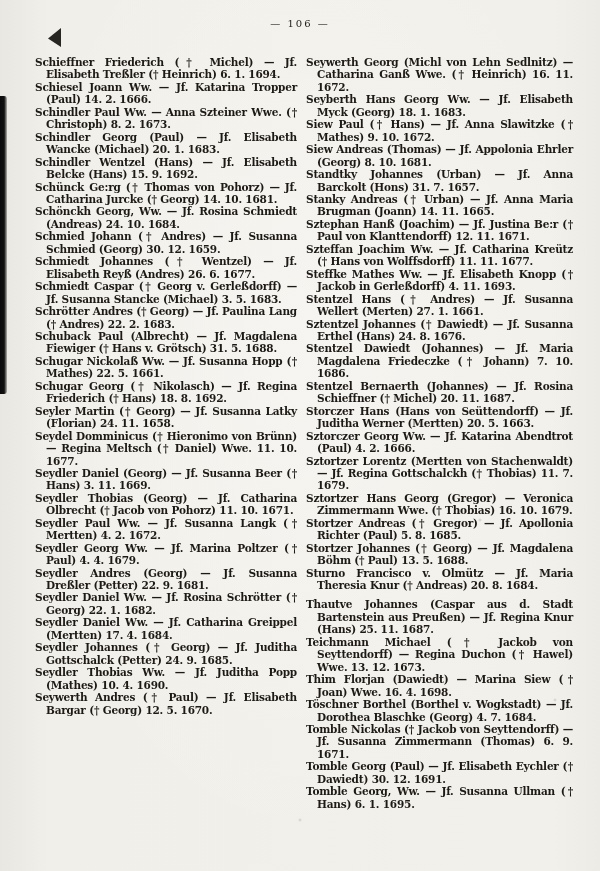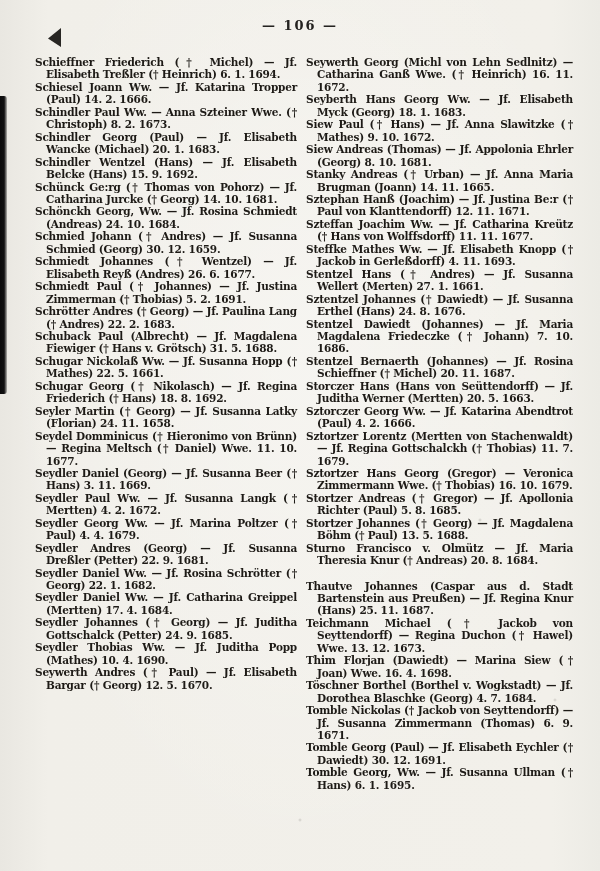--- a/index.html
+++ b/index.html
@@ -11,40 +11,40 @@
       radial-gradient(ellipse at 50% 40%, rgba(255,255,255,.35), rgba(0,0,0,0) 70%),
       linear-gradient(90deg, #e9e7e1 0%, #f1efe9 8%, #f2f0ea 92%, #ecebe5 100%);
     background-color:#f0eee8;
     overflow:hidden;
     font-family:"DejaVu Serif","Liberation Serif",serif;
     color:#1d1a16;
   }
   .page-number{
     position:absolute;top:18px;left:0;width:100%;
     text-align:center;
-    font-size:13px;font-weight:700;
+    font-size:10px;font-weight:400;
     letter-spacing:2px;
     color:#242220;
   }
   .col{
     position:absolute;top:56px;
     font-size:10.5px;
     line-height:12.45px;
     font-weight:700;
     text-align:justify;
     letter-spacing:-0.2px;
   }
   .col-left{left:35px;width:262px;}
   .col-right{left:306px;width:267px;}
   .entry{
     margin:0;
     padding-left:11px;
     text-indent:-11px;
   }
-  .entry.gap{margin-top:13px;}
+  .entry.gap{margin-top:7px;}
   .binding-shadow{
     position:absolute;left:0;top:96px;
     width:7px;height:298px;
     background:linear-gradient(90deg,#0a0a0a 0%,#111 60%,rgba(20,20,20,.25) 100%);
     border-radius:0 3px 3px 0;
     filter:blur(.4px);
   }
   .scan-artifact{
     position:absolute;left:48px;top:28px;
     width:13px;height:19px;
@@ -76,42 +76,44 @@
   <div class="col col-left">
       <p class="entry">Schieffner Friederich († Michel) — Jf. Elisabeth Treßler († Heinrich) 6. 1. 1694.</p>
       <p class="entry">Schiesel Joann Ww. — Jf. Katarina Tropper (Paul) 14. 2. 1666.</p>
       <p class="entry">Schindler Paul Ww. — Anna Szteiner Wwe. († Christoph) 8. 2. 1673.</p>
       <p class="entry">Schindler Georg (Paul) — Jf. Elisabeth Wancke (Michael) 20. 1. 1683.</p>
       <p class="entry">Schindler Wentzel (Hans) — Jf. Elisabeth Belcke (Hans) 15. 9. 1692.</p>
       <p class="entry">Schünck Ge:rg († Thomas von Pohorz) — Jf. Catharina Jurcke († Georg) 14. 10. 1681.</p>
       <p class="entry">Schönckh Georg, Ww. — Jf. Rosina Schmiedt (Andreas) 24. 10. 1684.</p>
       <p class="entry">Schmied Johann († Andres) — Jf. Susanna Schmied (Georg) 30. 12. 1659.</p>
       <p class="entry">Schmiedt Johannes († Wentzel) — Jf. Elisabeth Reyß (Andres) 26. 6. 1677.</p>
-      <p class="entry">Schmiedt Paul († Johannes) — Jf. Justina Zimmerman († Thobias) 5. 2. 1691.</p>
+      <p class="entry">Schmiedt Caspar († Georg v. Gerleßdorff) — Jf. Susanna Stancke (Michael) 3. 5. 1683.</p>
       <p class="entry">Schrötter Andres († Georg) — Jf. Paulina Lang († Andres) 22. 2. 1683.</p>
       <p class="entry">Schuback Paul (Albrecht) — Jf. Magdalena Fiewiger († Hans v. Grötsch) 31. 5. 1688.</p>
       <p class="entry">Schugar Nickolaß Ww. — Jf. Susanna Hopp († Mathes) 22. 5. 1661.</p>
       <p class="entry">Schugar Georg († Nikolasch) — Jf. Regina Friederich († Hans) 18. 8. 1692.</p>
       <p class="entry">Seyler Martin († Georg) — Jf. Susanna Latky (Florian) 24. 11. 1658.</p>
       <p class="entry">Seydel Domminicus († Hieronimo von Brünn) — Regina Meltsch († Daniel) Wwe. 11. 10. 1677.</p>
       <p class="entry">Seydler Daniel (Georg) — Jf. Susanna Beer († Hans) 3. 11. 1669.</p>
+      <p class="entry">Seydler Thobias (Georg) — Jf. Catharina Olbrecht († Jacob von Pohorz) 11. 10. 1671.</p>
       <p class="entry">Seydler Paul Ww. — Jf. Susanna Langk († Mertten) 4. 2. 1672.</p>
       <p class="entry">Seydler Georg Ww. — Jf. Marina Poltzer († Paul) 4. 4. 1679.</p>
       <p class="entry">Seydler Andres (Georg) — Jf. Susanna Dreßler (Petter) 22. 9. 1681.</p>
       <p class="entry">Seydler Daniel Ww. — Jf. Rosina Schrötter († Georg) 22. 1. 1682.</p>
       <p class="entry">Seydler Daniel Ww. — Jf. Catharina Greippel (Mertten) 17. 4. 1684.</p>
       <p class="entry">Seydler Johannes († Georg) — Jf. Juditha Gottschalck (Petter) 24. 9. 1685.</p>
       <p class="entry">Seydler Thobias Ww. — Jf. Juditha Popp (Mathes) 10. 4. 1690.</p>
       <p class="entry">Seywerth Andres († Paul) — Jf. Elisabeth Bargar († Georg) 12. 5. 1670.</p>
     </div>
   <div class="col col-right">
       <p class="entry">Seywerth Georg (Michl von Lehn Sedlnitz) — Catharina Ganß Wwe. († Heinrich) 16. 11. 1672.</p>
       <p class="entry">Seyberth Hans Georg Ww. — Jf. Elisabeth Myck (Georg) 18. 1. 1683.</p>
       <p class="entry">Siew Paul († Hans) — Jf. Anna Slawitzke († Mathes) 9. 10. 1672.</p>
       <p class="entry">Siew Andreas (Thomas) — Jf. Appolonia Ehrler (Georg) 8. 10. 1681.</p>
+      <p class="entry">Standtky Johannes (Urban) — Jf. Anna Barckolt (Hons) 31. 7. 1657.</p>
       <p class="entry">Stanky Andreas († Urban) — Jf. Anna Maria Brugman (Joann) 14. 11. 1665.</p>
       <p class="entry">Sztephan Hanß (Joachim) — Jf. Justina Be:r († Paul von Klanttendorff) 12. 11. 1671.</p>
       <p class="entry">Szteffan Joachim Ww. — Jf. Catharina Kreütz († Hans von Wolffsdorff) 11. 11. 1677.</p>
       <p class="entry">Steffke Mathes Ww. — Jf. Elisabeth Knopp († Jackob in Gerleßdorff) 4. 11. 1693.</p>
       <p class="entry">Stentzel Hans († Andres) — Jf. Susanna Wellert (Merten) 27. 1. 1661.</p>
       <p class="entry">Sztentzel Johannes († Dawiedt) — Jf. Susanna Erthel (Hans) 24. 8. 1676.</p>
       <p class="entry">Stentzel Dawiedt (Johannes) — Jf. Maria Magdalena Friedeczke († Johann) 7. 10. 1686.</p>
       <p class="entry">Stentzel Bernaerth (Johannes) — Jf. Rosina Schieffner († Michel) 20. 11. 1687.</p>
       <p class="entry">Storczer Hans (Hans von Seüttendorff) — Jf. Juditha Werner (Mertten) 20. 5. 1663.</p>
       <p class="entry">Sztorczer Georg Ww. — Jf. Katarina Abendtrot (Paul) 4. 2. 1666.</p>

